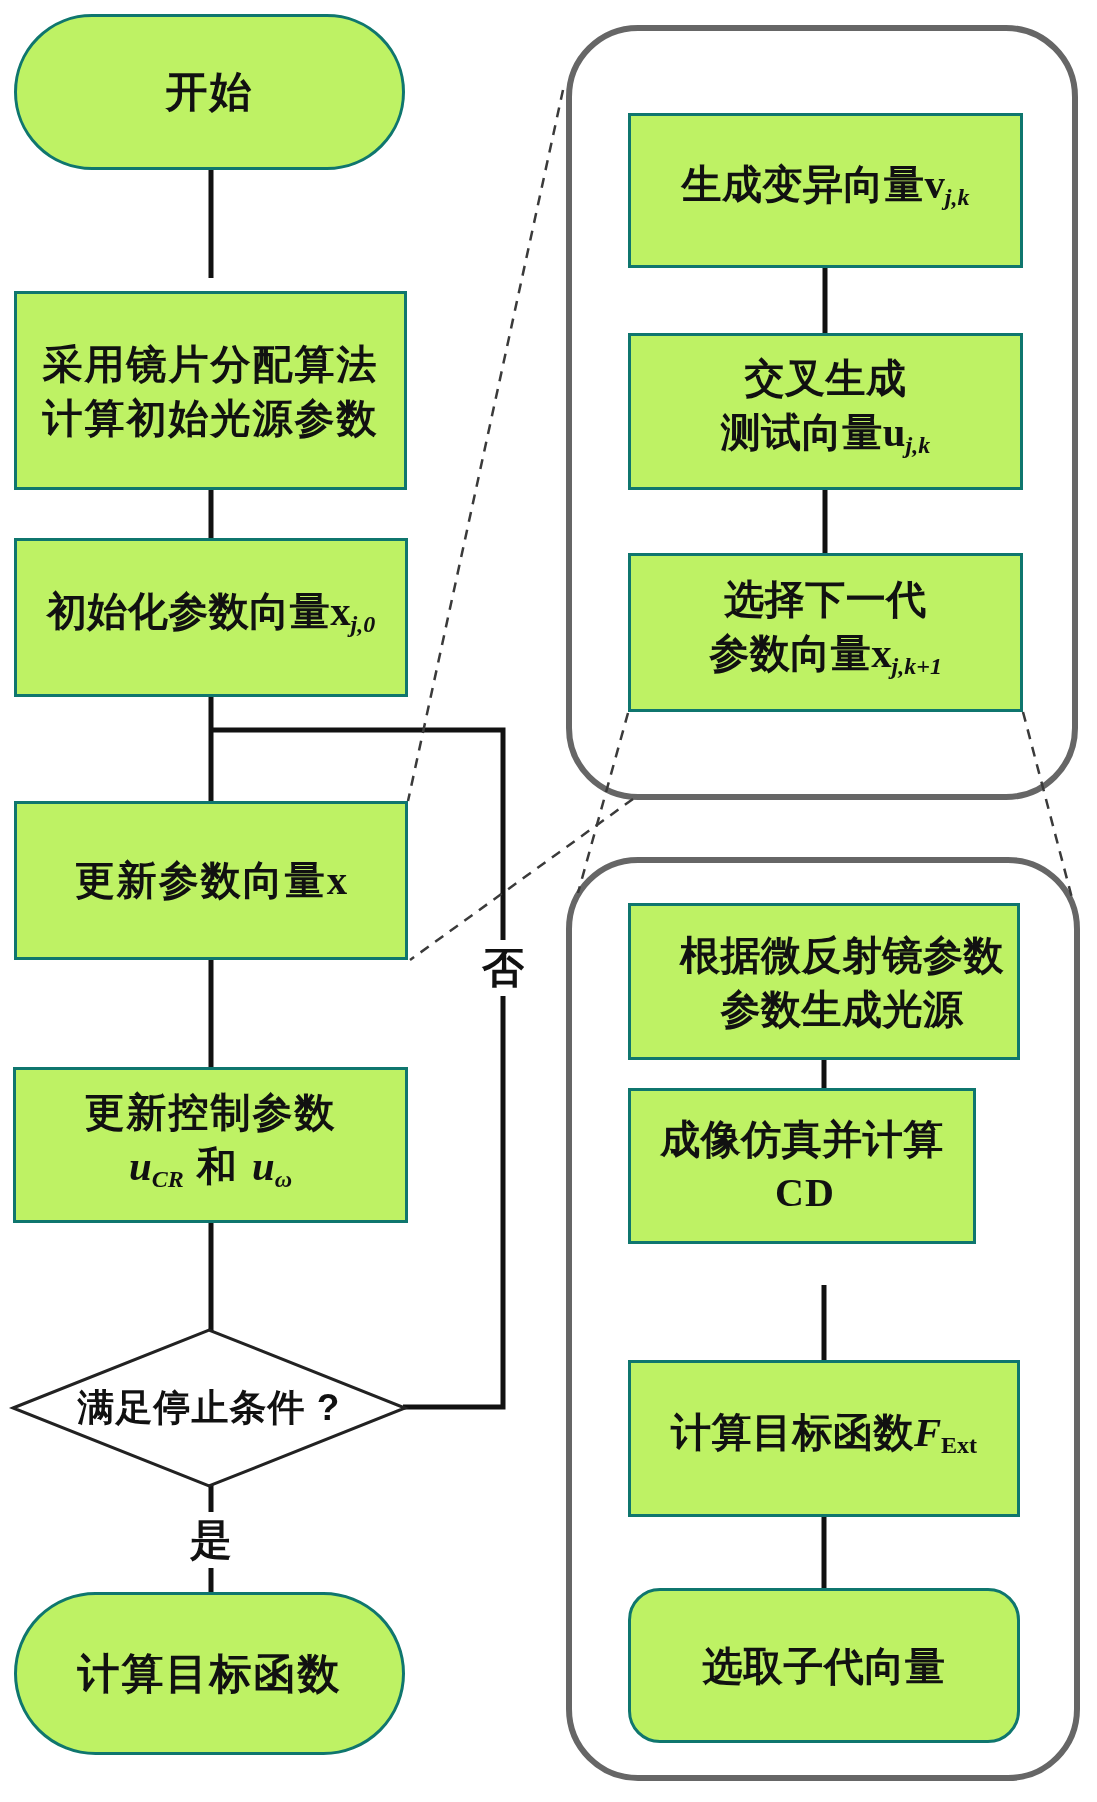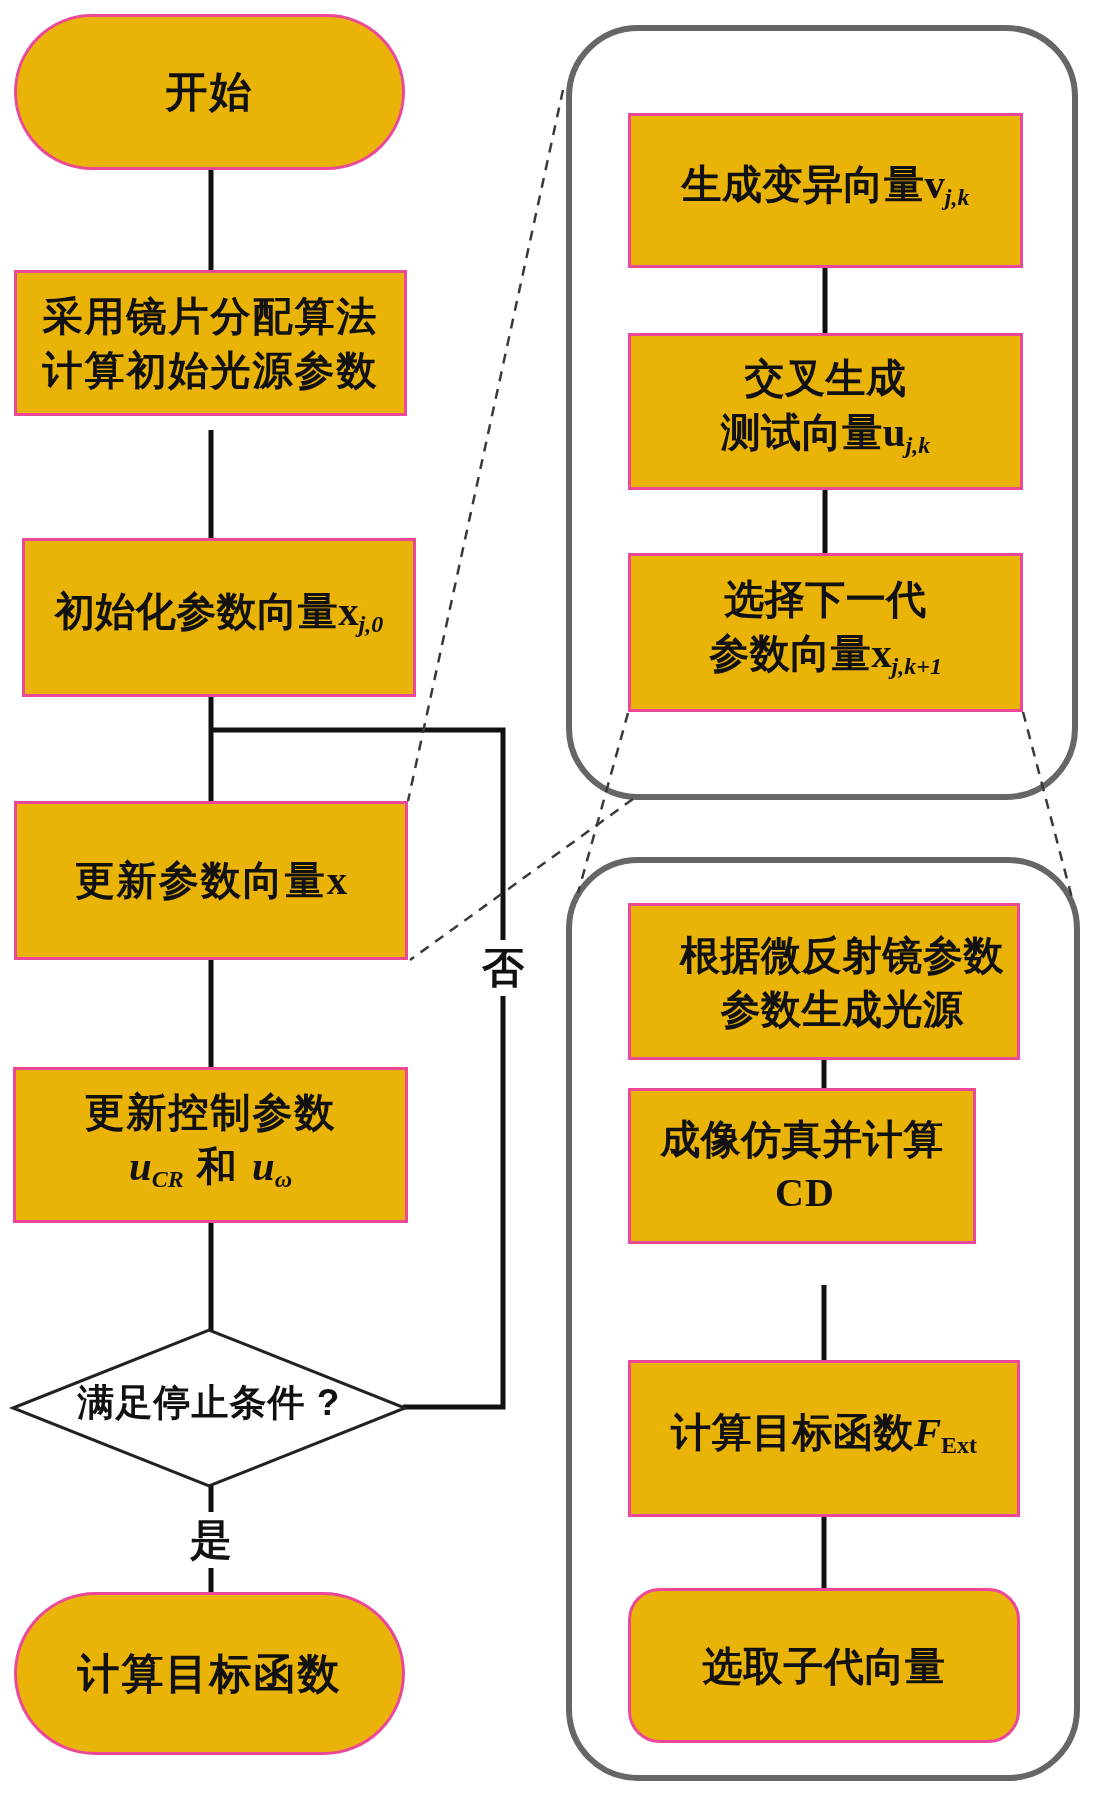--- a/index.html
+++ b/index.html
@@ -15,39 +15,39 @@
   .panel{
     position:absolute;
     background:#ffffff;
     border:6px solid #666666;
     border-radius:72px;
     z-index:1;
     box-sizing:border-box;
   }
   .node{
     position:absolute;
-    background:#eab308;
-    border:3px solid #ec4899;
+    background:#bef264;
+    border:3px solid #0f766e;
     box-sizing:border-box;
     display:flex;
     flex-direction:column;
     align-items:center;
     justify-content:center;
     text-align:center;
     font-weight:700;
     font-size:40px;
     letter-spacing:2px;
     line-height:54px;
     z-index:3;
   }
   .stadium{border-radius:90px;font-size:42px;}
   .tight{letter-spacing:0.5px;}
   .decision-text{
     position:absolute;
-    display:flex;align-items:flex-start;justify-content:center;
+    display:flex;align-items:center;justify-content:center;
     font-weight:700;font-size:37px;letter-spacing:1px;
     z-index:3;background:transparent;
   }
   .branch-label{
     position:absolute;
     display:flex;align-items:center;justify-content:center;
     background:#ffffff;
     font-weight:700;font-size:42px;
     z-index:4;
   }
@@ -106,26 +106,26 @@
       <line x1="1023" y1="712" x2="1072" y2="898"></line>
     </g>
 
     <polygon points="13,1408 209,1330 405,1408 209,1486" fill="#ffffff" stroke="#222222" stroke-width="3"></polygon>
   </svg>
 
   <div class="node stadium" style="left:14px;top:14px;width:391px;height:156px;">
     <span>开始</span>
   </div>
 
-  <div class="node" style="left:14px;top:270px;width:393px;height:146px;">
+  <div class="node" style="left:14px;top:291px;width:393px;height:199px;">
     <span class="row">采用镜片分配算法</span>
     <span class="row">计算初始光源参数</span>
   </div>
 
-  <div class="node tight" style="left:14px;top:538px;width:394px;height:159px;margin-left:8px;">
+  <div class="node tight" style="left:14px;top:538px;width:394px;height:159px;">
     <span class="row"><span>初始化参数向量</span><span class="var">x</span><span class="sub">j,0</span></span>
   </div>
 
   <div class="node" style="left:14px;top:801px;width:394px;height:159px;">
     <span class="row"><span>更新参数向量</span><span class="var">x</span></span>
   </div>
 
   <div class="node" style="left:13px;top:1067px;width:395px;height:156px;">
     <span class="row">更新控制参数</span>
     <span class="row"><span class="var it">u</span><span class="sub">CR</span>&nbsp;<span>和</span>&nbsp;<span class="var it">u</span><span class="sub">ω</span></span>

